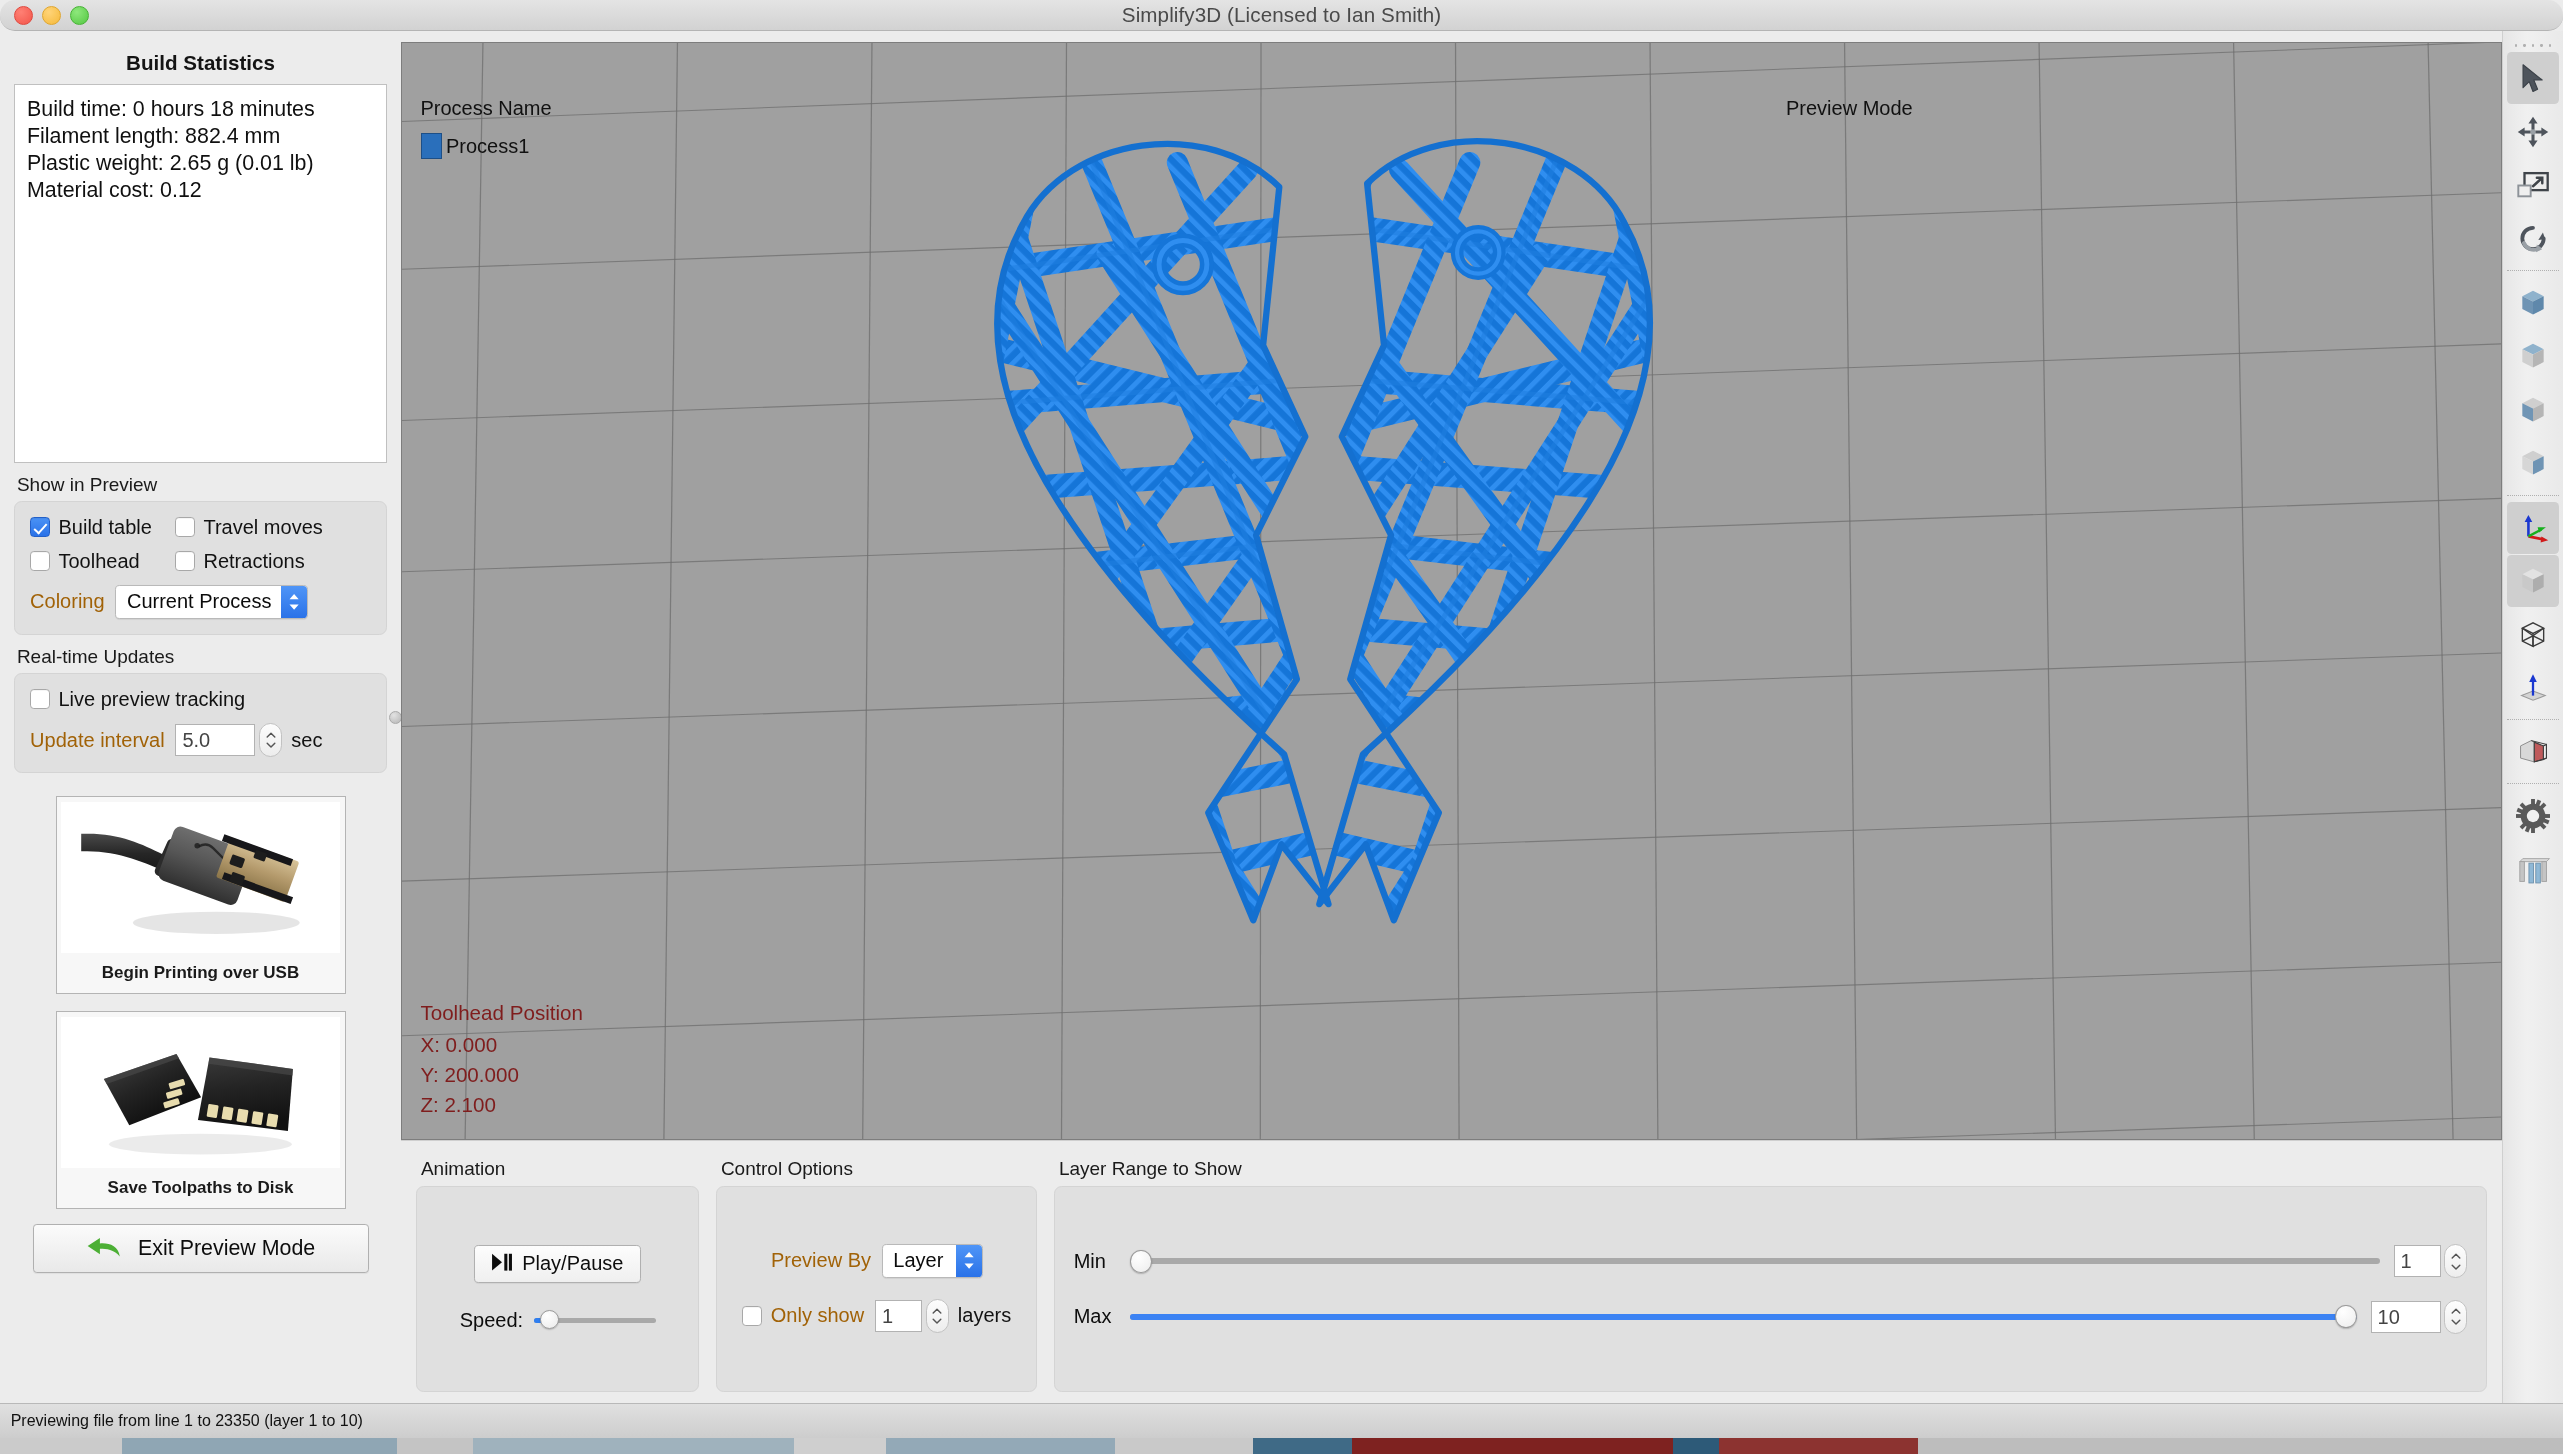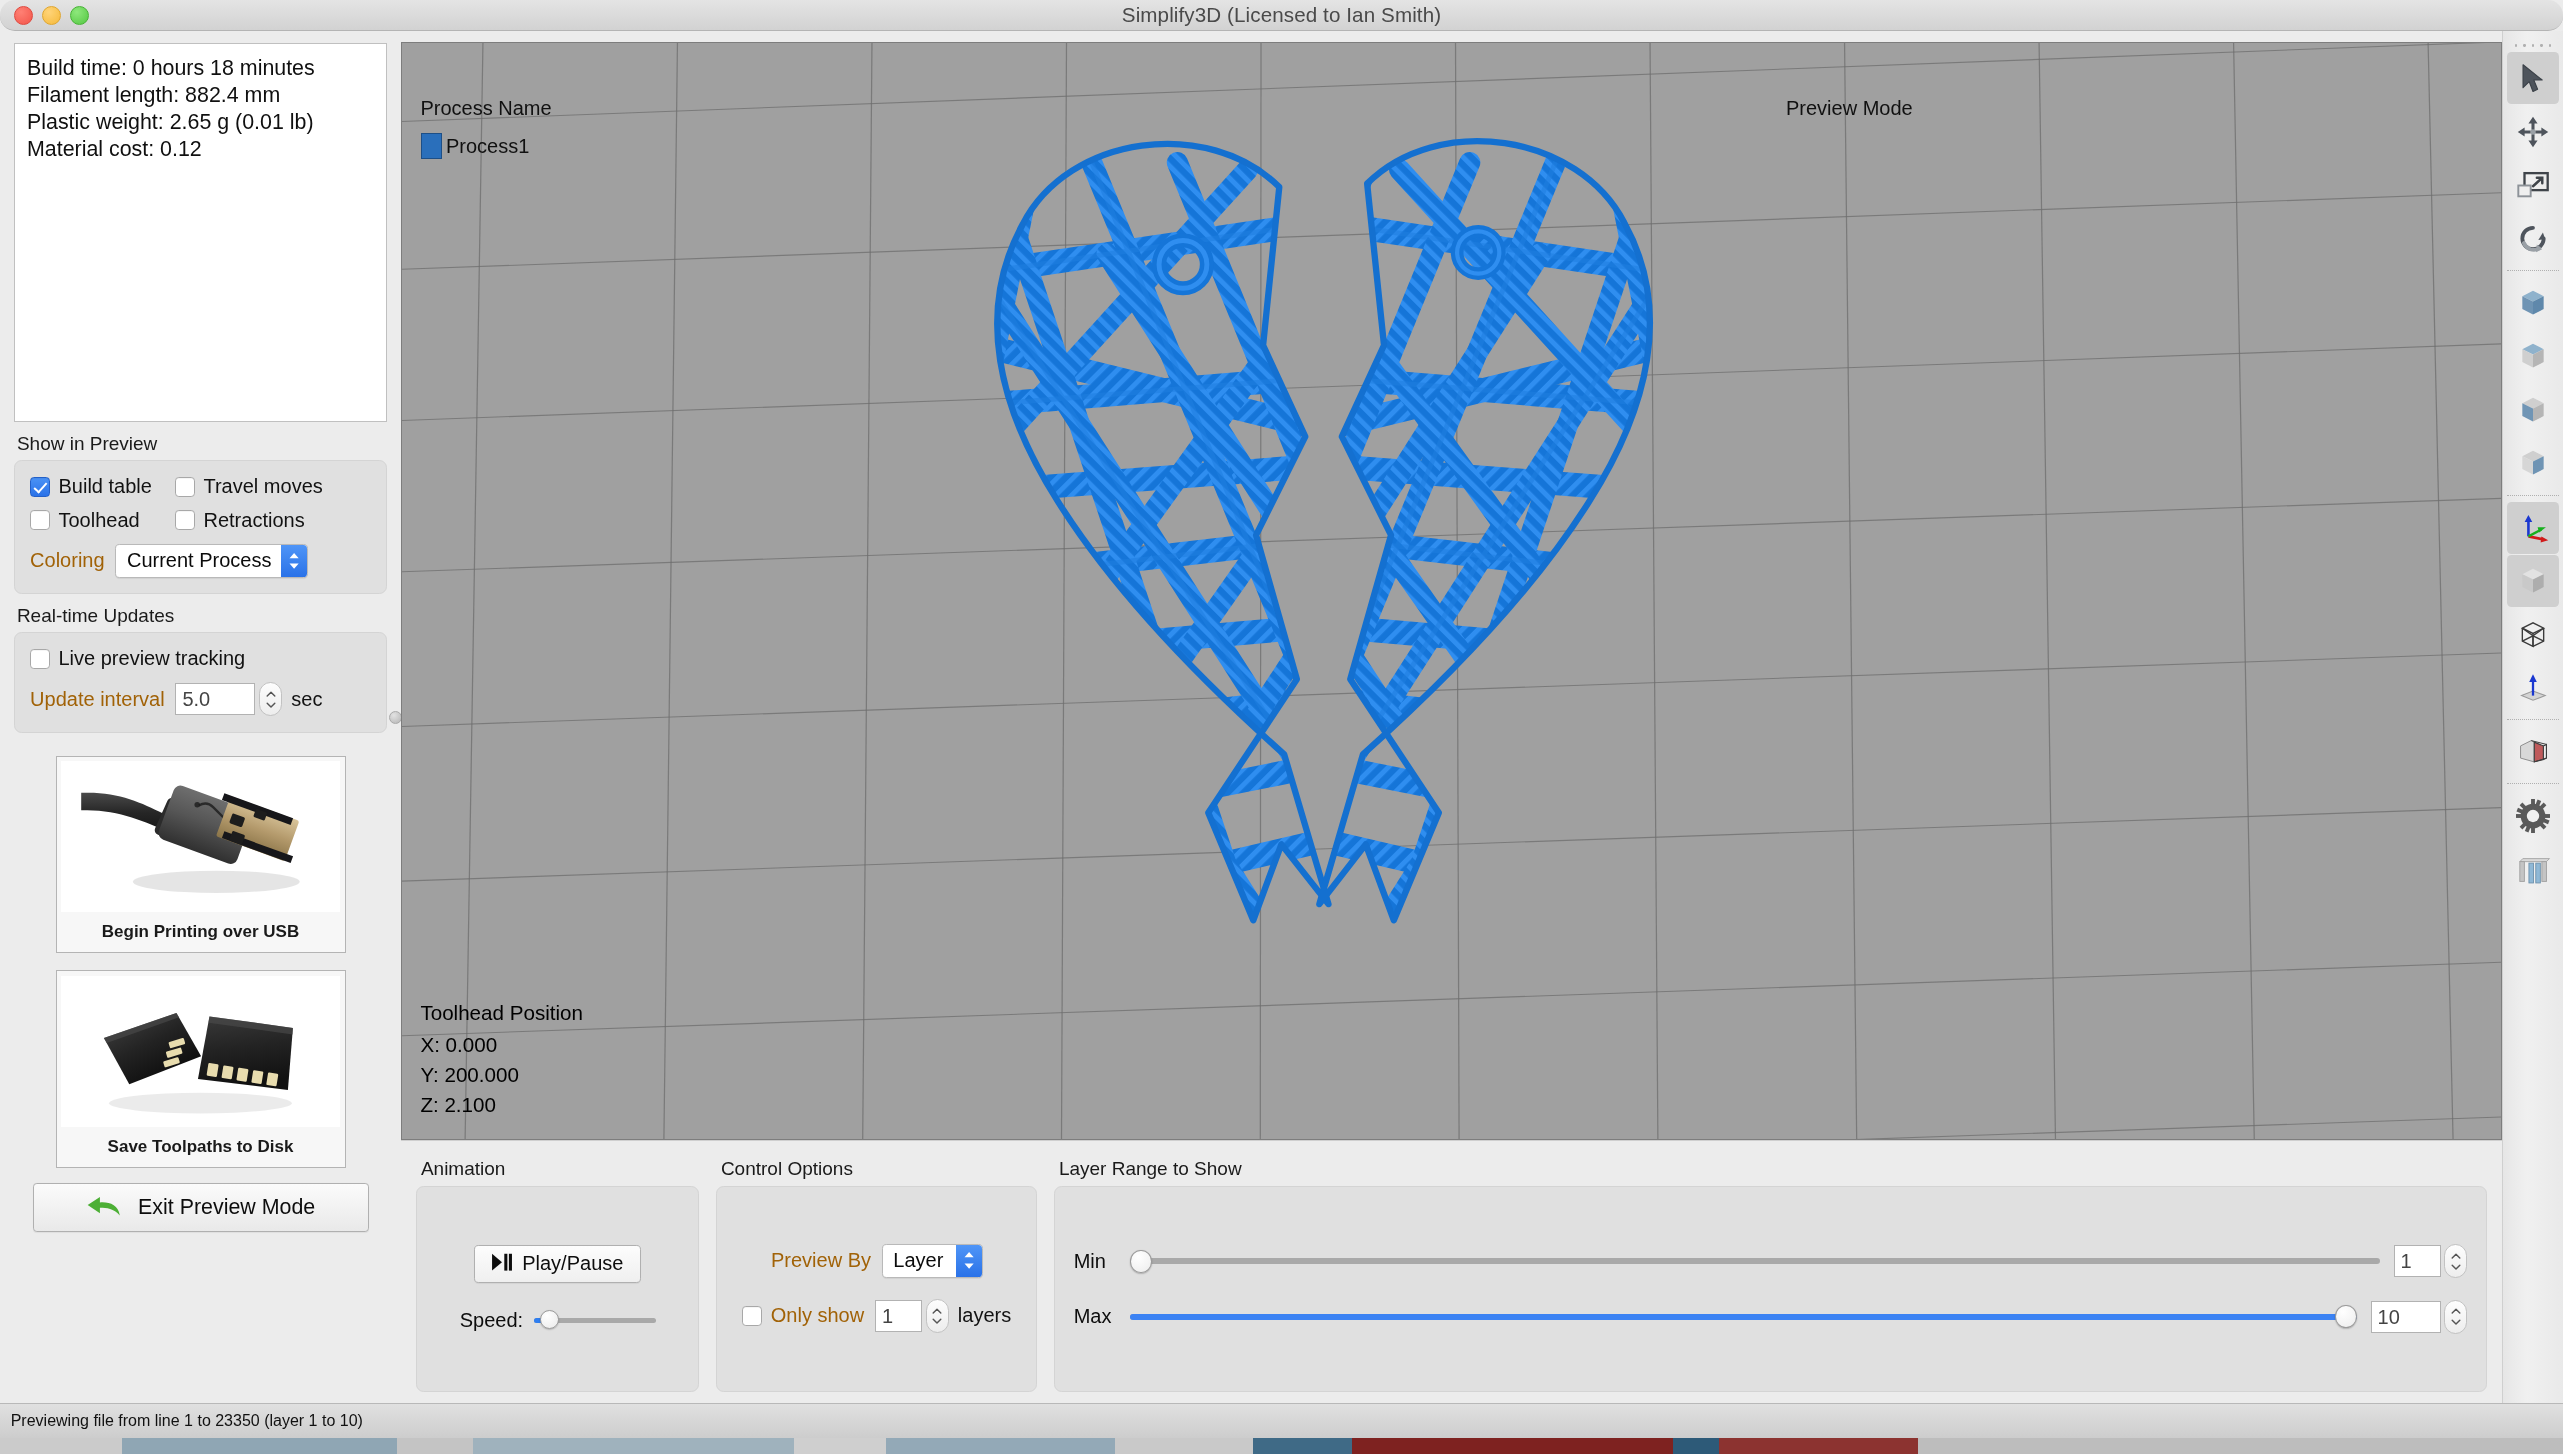--- a/index.html
+++ b/index.html
@@ -192,21 +192,21 @@
 
   .vp-text { position: absolute; font-size: 20px; color: #111; }
   #process-name-label { left: 18.4px; top: 54px; }
   #process-swatch {
     position: absolute; left: 19px; top: 90px;
     width: 21.4px; height: 26px; background: #2a6fbb; border: 0.8px solid #1d4f87;
   }
   #process-value { left: 44px; top: 92px; }
   #preview-mode-label { left: 1384px; top: 54px; }
   #toolhead-block { position: absolute; left: 18.4px; bottom: 18.4px; }
-  #toolhead-block div { font-size: 20.6px; color: #000000; line-height: 1.48; }
+  #toolhead-block div { font-size: 20.6px; color: #7f1d1d; line-height: 1.48; }
   #toolhead-block .hdr { margin-bottom: 1.5px; }
 
   
   #bottombar {
     flex: 0 0 252px; height: 252px;
     display: flex; gap: 17px;
     padding: 13.8px 15.3px 0 15.3px;
     border-top: 0.8px solid #cfcfcf;
     background: #ececec;
   }
@@ -323,20 +323,21 @@
       <span class="light min"></span>
       <span class="light max"></span>
     </div>
     <div id="window-title">Simplify3D (Licensed to Ian Smith)</div>
   </div>
 
   <div id="body-row">
 
     <div id="sidebar">
 
+      <div class="panel-title">Build Statistics</div>
 
       <div id="build-stats-box">
         <div>Build time: 0 hours 18 minutes</div>
         <div>Filament length: 882.4 mm</div>
         <div>Plastic weight: 2.65 g (0.01 lb)</div>
         <div>Material cost: 0.12</div>
       </div>
 
       <div class="section-label">Show in Preview</div>
       <div class="fieldset">

